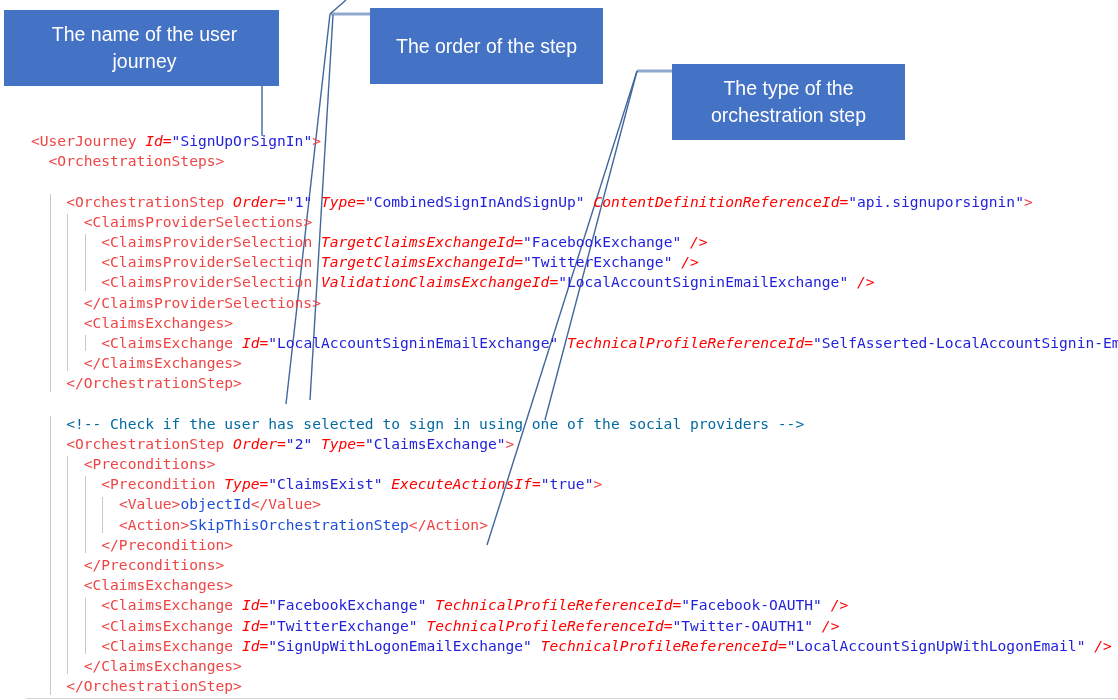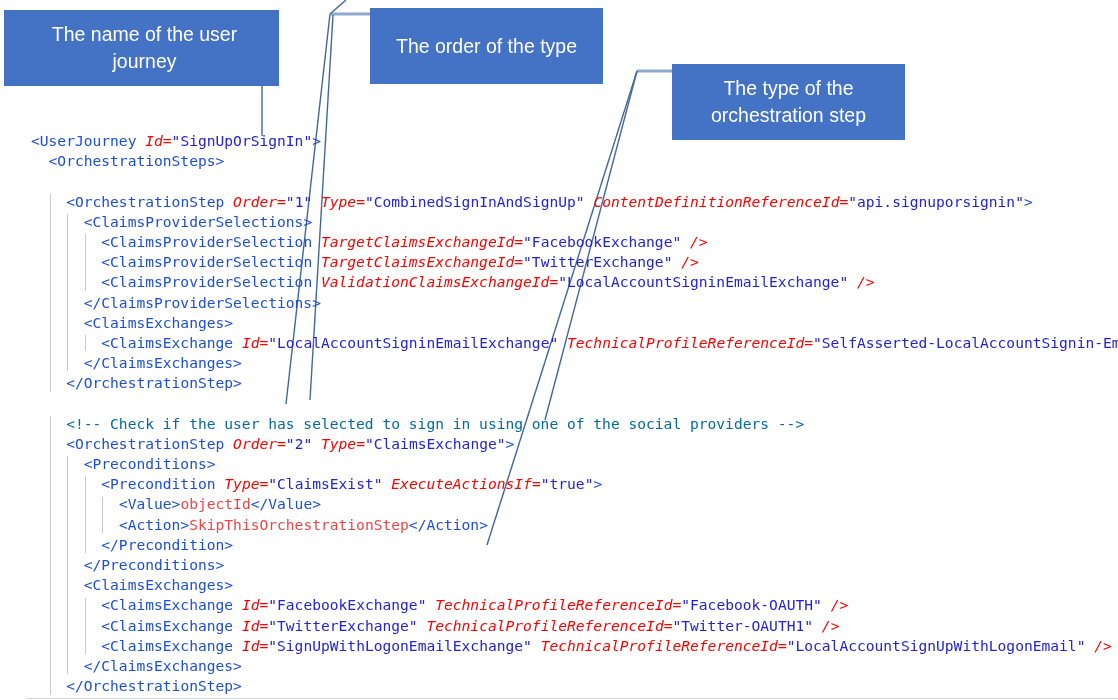--- a/index.html
+++ b/index.html
@@ -52,25 +52,25 @@
     font-size: 14.6px;
     line-height: 20.2px;
     white-space: pre;
     color: #1f1f1f;
   }
   .ln {
     height: 20.2px;
     padding-left: 31px;
     white-space: pre;
   }
-  .tag   { color: #1d4ed8; }      
+  .tag   { color: #ef4444; }      
   .attr  { color: #FF0000; font-style: italic; }      
   .val   { color: #2222DD; }      
   .cmt   { color: #0369a1; }      
-  .txt   { color: #ef4444; }      
+  .txt   { color: #1d4ed8; }      
 
   
   .guide {
     position: absolute;
     width: 1px;
     background: #c9c9c9;
   }
 
   
   #bottom-rule {
@@ -99,21 +99,21 @@
     <path d="M637,71 L545,420"></path>
     <path d="M637,71 L487,545"></path>
   </g>
 </svg>
 
 <div class="callout" id="callout-journey">
   <span>The name of the user journey</span>
 </div>
 
 <div class="callout" id="callout-order">
-  <span>The order of the type</span>
+  <span>The order of the step</span>
 </div>
 
 <div class="callout" id="callout-type">
   <span>The type of the orchestration step</span>
 </div>
 
 <div id="code"><div class="ln"><span class="tag">&lt;UserJourney</span> <span class="attr">Id</span><span class="attr">=</span><span class="val">"SignUpOrSignIn"</span><span class="tag">&gt;</span></div><div class="ln"><span class="txt">  </span><span class="tag">&lt;OrchestrationSteps</span><span class="tag">&gt;</span></div><div class="ln">&nbsp;</div><div class="ln"><span class="txt">    </span><span class="tag">&lt;OrchestrationStep</span> <span class="attr">Order</span><span class="attr">=</span><span class="val">"1"</span> <span class="attr">Type</span><span class="attr">=</span><span class="val">"CombinedSignInAndSignUp"</span> <span class="attr">ContentDefinitionReferenceId</span><span class="attr">=</span><span class="val">"api.signuporsignin"</span><span class="tag">&gt;</span></div><div class="ln"><span class="txt">      </span><span class="tag">&lt;ClaimsProviderSelections</span><span class="tag">&gt;</span></div><div class="ln"><span class="txt">        </span><span class="tag">&lt;ClaimsProviderSelection</span> <span class="attr">TargetClaimsExchangeId</span><span class="attr">=</span><span class="val">"FacebookExchange"</span> <span class="attr">/&gt;</span></div><div class="ln"><span class="txt">        </span><span class="tag">&lt;ClaimsProviderSelection</span> <span class="attr">TargetClaimsExchangeId</span><span class="attr">=</span><span class="val">"TwitterExchange"</span> <span class="attr">/&gt;</span></div><div class="ln"><span class="txt">        </span><span class="tag">&lt;ClaimsProviderSelection</span> <span class="attr">ValidationClaimsExchangeId</span><span class="attr">=</span><span class="val">"LocalAccountSigninEmailExchange"</span> <span class="attr">/&gt;</span></div><div class="ln"><span class="txt">      </span><span class="tag">&lt;/ClaimsProviderSelections</span><span class="tag">&gt;</span></div><div class="ln"><span class="txt">      </span><span class="tag">&lt;ClaimsExchanges</span><span class="tag">&gt;</span></div><div class="ln"><span class="txt">        </span><span class="tag">&lt;ClaimsExchange</span> <span class="attr">Id</span><span class="attr">=</span><span class="val">"LocalAccountSigninEmailExchange"</span> <span class="attr">TechnicalProfileReferenceId</span><span class="attr">=</span><span class="val">"SelfAsserted-LocalAccountSignin-Email"</span> </div><div class="ln"><span class="txt">      </span><span class="tag">&lt;/ClaimsExchanges</span><span class="tag">&gt;</span></div><div class="ln"><span class="txt">    </span><span class="tag">&lt;/OrchestrationStep</span><span class="tag">&gt;</span></div><div class="ln">&nbsp;</div><div class="ln"><span class="cmt">    &lt;!-- Check if the user has selected to sign in using one of the social providers --&gt;</span></div><div class="ln"><span class="txt">    </span><span class="tag">&lt;OrchestrationStep</span> <span class="attr">Order</span><span class="attr">=</span><span class="val">"2"</span> <span class="attr">Type</span><span class="attr">=</span><span class="val">"ClaimsExchange"</span><span class="tag">&gt;</span></div><div class="ln"><span class="txt">      </span><span class="tag">&lt;Preconditions</span><span class="tag">&gt;</span></div><div class="ln"><span class="txt">        </span><span class="tag">&lt;Precondition</span> <span class="attr">Type</span><span class="attr">=</span><span class="val">"ClaimsExist"</span> <span class="attr">ExecuteActionsIf</span><span class="attr">=</span><span class="val">"true"</span><span class="tag">&gt;</span></div><div class="ln"><span class="txt">          </span><span class="tag">&lt;Value</span><span class="tag">&gt;</span><span class="txt">objectId</span><span class="tag">&lt;/Value</span><span class="tag">&gt;</span></div><div class="ln"><span class="txt">          </span><span class="tag">&lt;Action</span><span class="tag">&gt;</span><span class="txt">SkipThisOrchestrationStep</span><span class="tag">&lt;/Action</span><span class="tag">&gt;</span></div><div class="ln"><span class="txt">        </span><span class="tag">&lt;/Precondition</span><span class="tag">&gt;</span></div><div class="ln"><span class="txt">      </span><span class="tag">&lt;/Preconditions</span><span class="tag">&gt;</span></div><div class="ln"><span class="txt">      </span><span class="tag">&lt;ClaimsExchanges</span><span class="tag">&gt;</span></div><div class="ln"><span class="txt">        </span><span class="tag">&lt;ClaimsExchange</span> <span class="attr">Id</span><span class="attr">=</span><span class="val">"FacebookExchange"</span> <span class="attr">TechnicalProfileReferenceId</span><span class="attr">=</span><span class="val">"Facebook-OAUTH"</span> <span class="attr">/&gt;</span></div><div class="ln"><span class="txt">        </span><span class="tag">&lt;ClaimsExchange</span> <span class="attr">Id</span><span class="attr">=</span><span class="val">"TwitterExchange"</span> <span class="attr">TechnicalProfileReferenceId</span><span class="attr">=</span><span class="val">"Twitter-OAUTH1"</span> <span class="attr">/&gt;</span></div><div class="ln"><span class="txt">        </span><span class="tag">&lt;ClaimsExchange</span> <span class="attr">Id</span><span class="attr">=</span><span class="val">"SignUpWithLogonEmailExchange"</span> <span class="attr">TechnicalProfileReferenceId</span><span class="attr">=</span><span class="val">"LocalAccountSignUpWithLogonEmail"</span> <span class="attr">/&gt;</span></div><div class="ln"><span class="txt">      </span><span class="tag">&lt;/ClaimsExchanges</span><span class="tag">&gt;</span></div><div class="ln"><span class="txt">    </span><span class="tag">&lt;/OrchestrationStep</span><span class="tag">&gt;</span></div></div>
 
 <div id="bottom-rule"></div>
 

